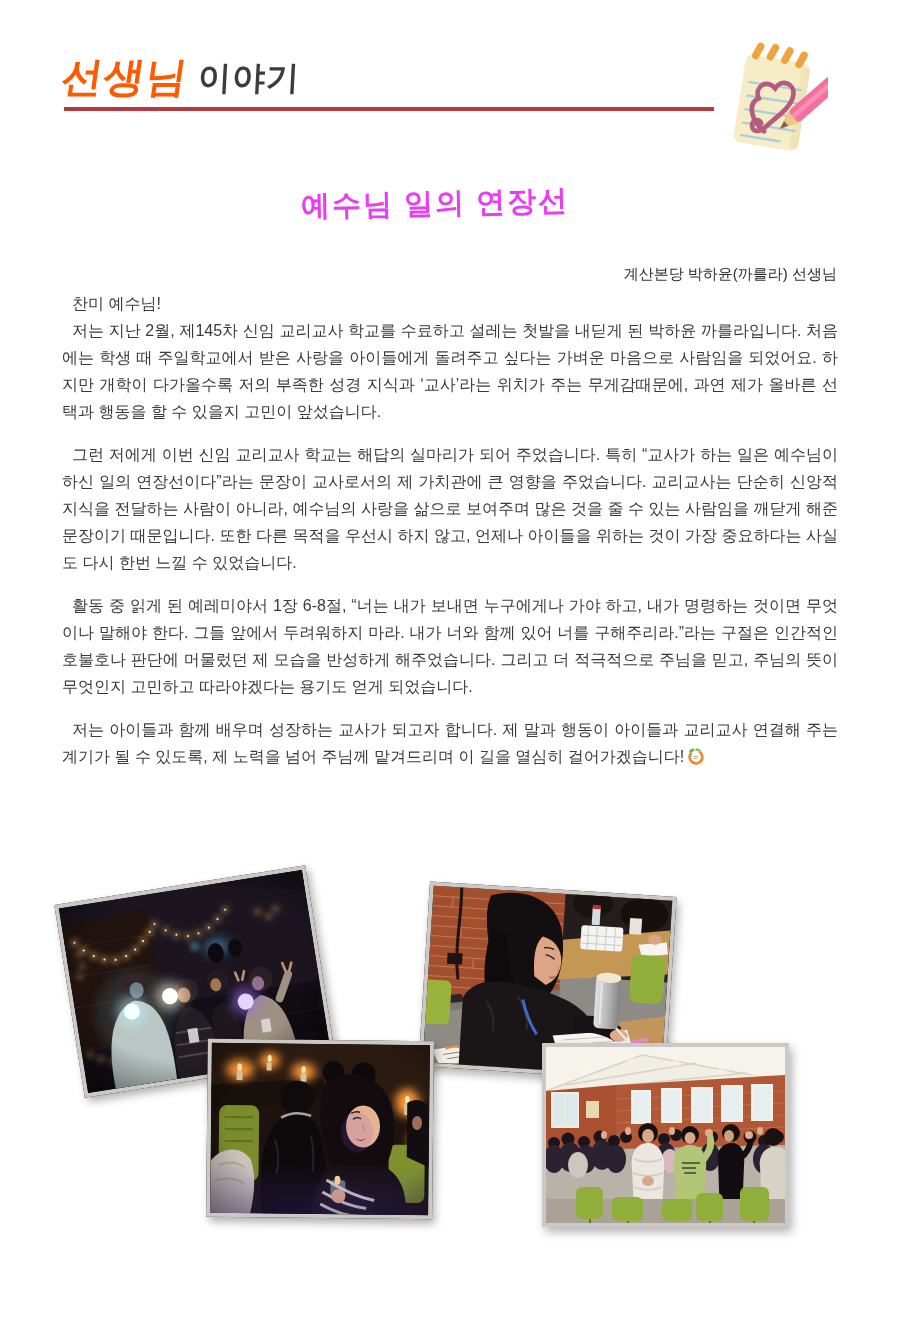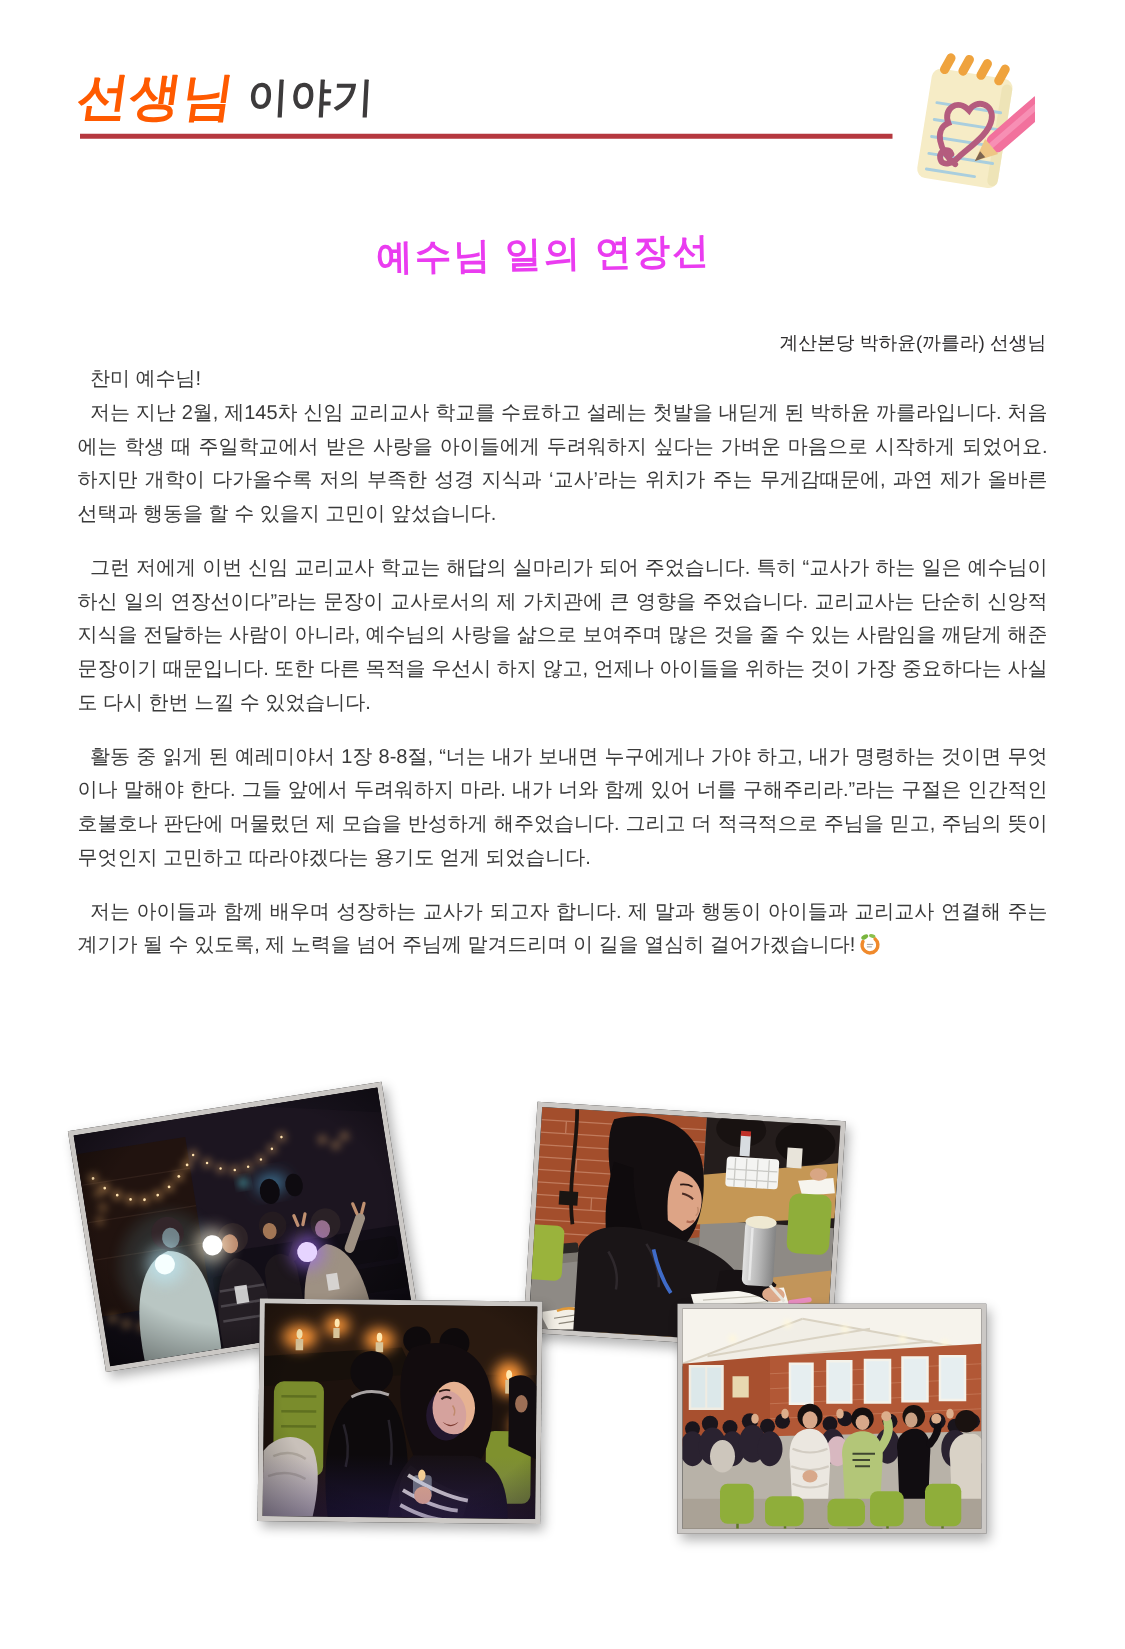--- a/index.html
+++ b/index.html
@@ -94,23 +94,23 @@
         </g>
       </g>
     </svg>
   </div>
 
   <div class="article-title">예수님 일의 연장선</div>
   <div class="byline">계산본당 박하윤(까를라) 선생님</div>
 
   <div class="body-text">
     <p><span>찬미 예수님!</span></p>
-    <p><span>저는 지난 2월, 제145차 신임 교리교사 학교를 수료하고 설레는 첫발을 내딛게 된 박하윤 까를라입니다. 처음에는 학생 때 주일학교에서 받은 사랑을 아이들에게 두려워하지 싶다는 가벼운 마음으로 시작하게 되었어요. 하지만 개학이 다가올수록 저의 부족한 성경 지식과 ‘교사’라는 위치가 주는 무게감때문에, 과연 제가 올바른 선택과 행동을 할 수 있을지 고민이 앞섰습니다.</span></p>
+    <p><span>저는 지난 2월, 제145차 신임 교리교사 학교를 수료하고 설레는 첫발을 내딛게 된 박하윤 까를라입니다. 처음에는 학생 때 주일학교에서 받은 사랑을 아이들에게 돌려주고 싶다는 가벼운 마음으로 사람임을 되었어요. 하지만 개학이 다가올수록 저의 부족한 성경 지식과 ‘교사’라는 위치가 주는 무게감때문에, 과연 제가 올바른 선택과 행동을 할 수 있을지 고민이 앞섰습니다.</span></p>
     <p class="spaced"><span>그런 저에게 이번 신임 교리교사 학교는 해답의 실마리가 되어 주었습니다. 특히 “교사가 하는 일은 예수님이 하신 일의 연장선이다”라는 문장이 교사로서의 제 가치관에 큰 영향을 주었습니다. 교리교사는 단순히 신앙적 지식을 전달하는 사람이 아니라, 예수님의 사랑을 삶으로 보여주며 많은 것을 줄 수 있는 사람임을 깨닫게 해준 문장이기 때문입니다. 또한 다른 목적을 우선시 하지 않고, 언제나 아이들을 위하는 것이 가장 중요하다는 사실도 다시 한번 느낄 수 있었습니다.</span></p>
-    <p class="spaced"><span>활동 중 읽게 된 예레미야서 1장 8-8절, “너는 내가 보내면 누구에게나 가야 하고, 내가 명령하는 것이면 무엇이나 말해야 한다. 그들 앞에서 두려워하지 마라. 내가 너와 함께 있어 너를 구해주리라.”라는 구절은 인간적인 호불호나 판단에 머물렀던 제 모습을 반성하게 해주었습니다. 그리고 더 적극적으로 주님을 믿고, 주님의 뜻이 무엇인지 고민하고 따라야겠다는 용기도 얻게 되었습니다.</span></p>
+    <p class="spaced"><span>활동 중 읽게 된 예레미야서 1장 6-8절, “너는 내가 보내면 누구에게나 가야 하고, 내가 명령하는 것이면 무엇이나 말해야 한다. 그들 앞에서 두려워하지 마라. 내가 너와 함께 있어 너를 구해주리라.”라는 구절은 인간적인 호불호나 판단에 머물렀던 제 모습을 반성하게 해주었습니다. 그리고 더 적극적으로 주님을 믿고, 주님의 뜻이 무엇인지 고민하고 따라야겠다는 용기도 얻게 되었습니다.</span></p>
     <p class="spaced"><span>저는 아이들과 함께 배우며 성장하는 교사가 되고자 합니다. 제 말과 행동이 아이들과 교리교사 연결해 주는 계기가 될 수 있도록, 제 노력을 넘어 주님께 맡겨드리며 이 길을 열심히 걸어가겠습니다!</span><span class="endmark"><svg viewBox="0 0 18 18">
       <circle cx="9" cy="10" r="6.3" fill="none" stroke="#f08a2c" stroke-width="2.8" stroke-dasharray="28 12" transform="rotate(-50 9 10)" stroke-linecap="round"></circle>
       <ellipse cx="4.8" cy="3.6" rx="3" ry="1.7" fill="#79b53e" transform="rotate(-28 4.8 3.6)"></ellipse>
       <ellipse cx="10.8" cy="2.8" rx="2.6" ry="1.4" fill="#8cc04c" transform="rotate(14 10.8 2.8)"></ellipse>
       <path d="M6.5,9.5 h5 M6.5,11.5 h4" stroke="#9a9a9a" stroke-width=".8"></path>
     </svg></span></p>
   </div>
 
   <div class="photo photo-1" aria-label="어두운 강당에서 빛나는 조명구를 들고 포즈를 취한 참가자들">
     <svg viewBox="0 0 246 185" preserveAspectRatio="none">

